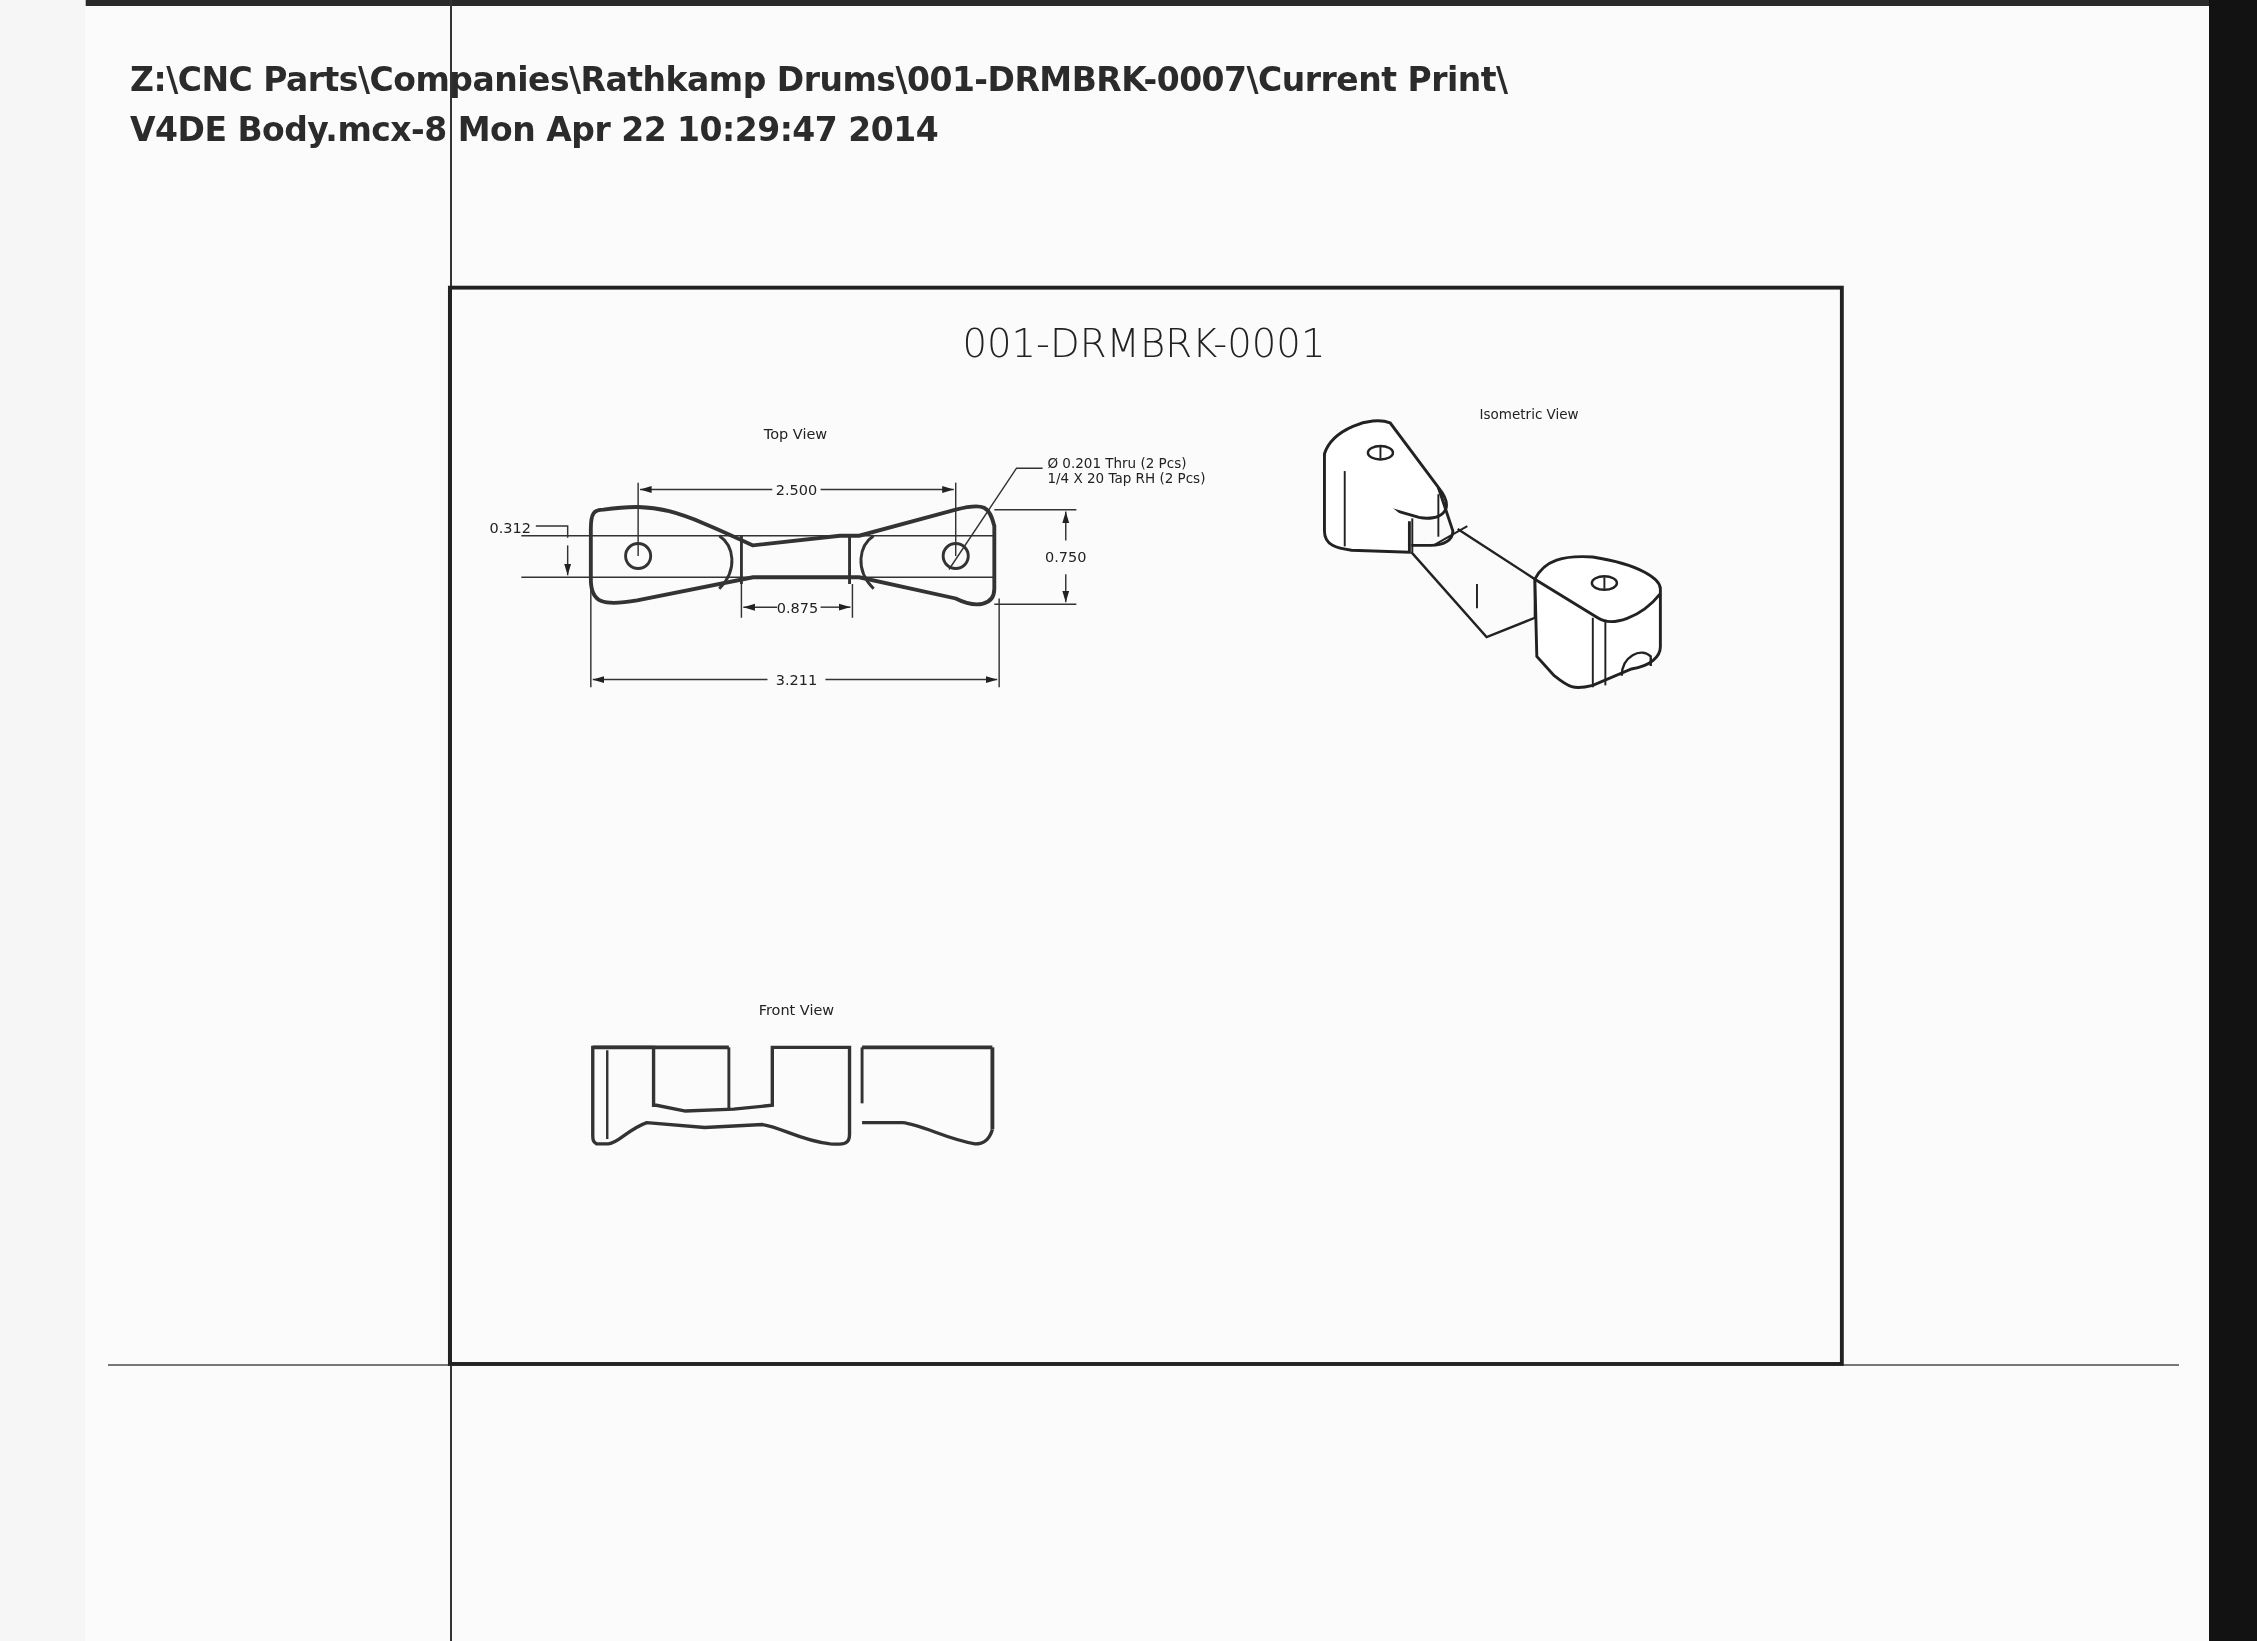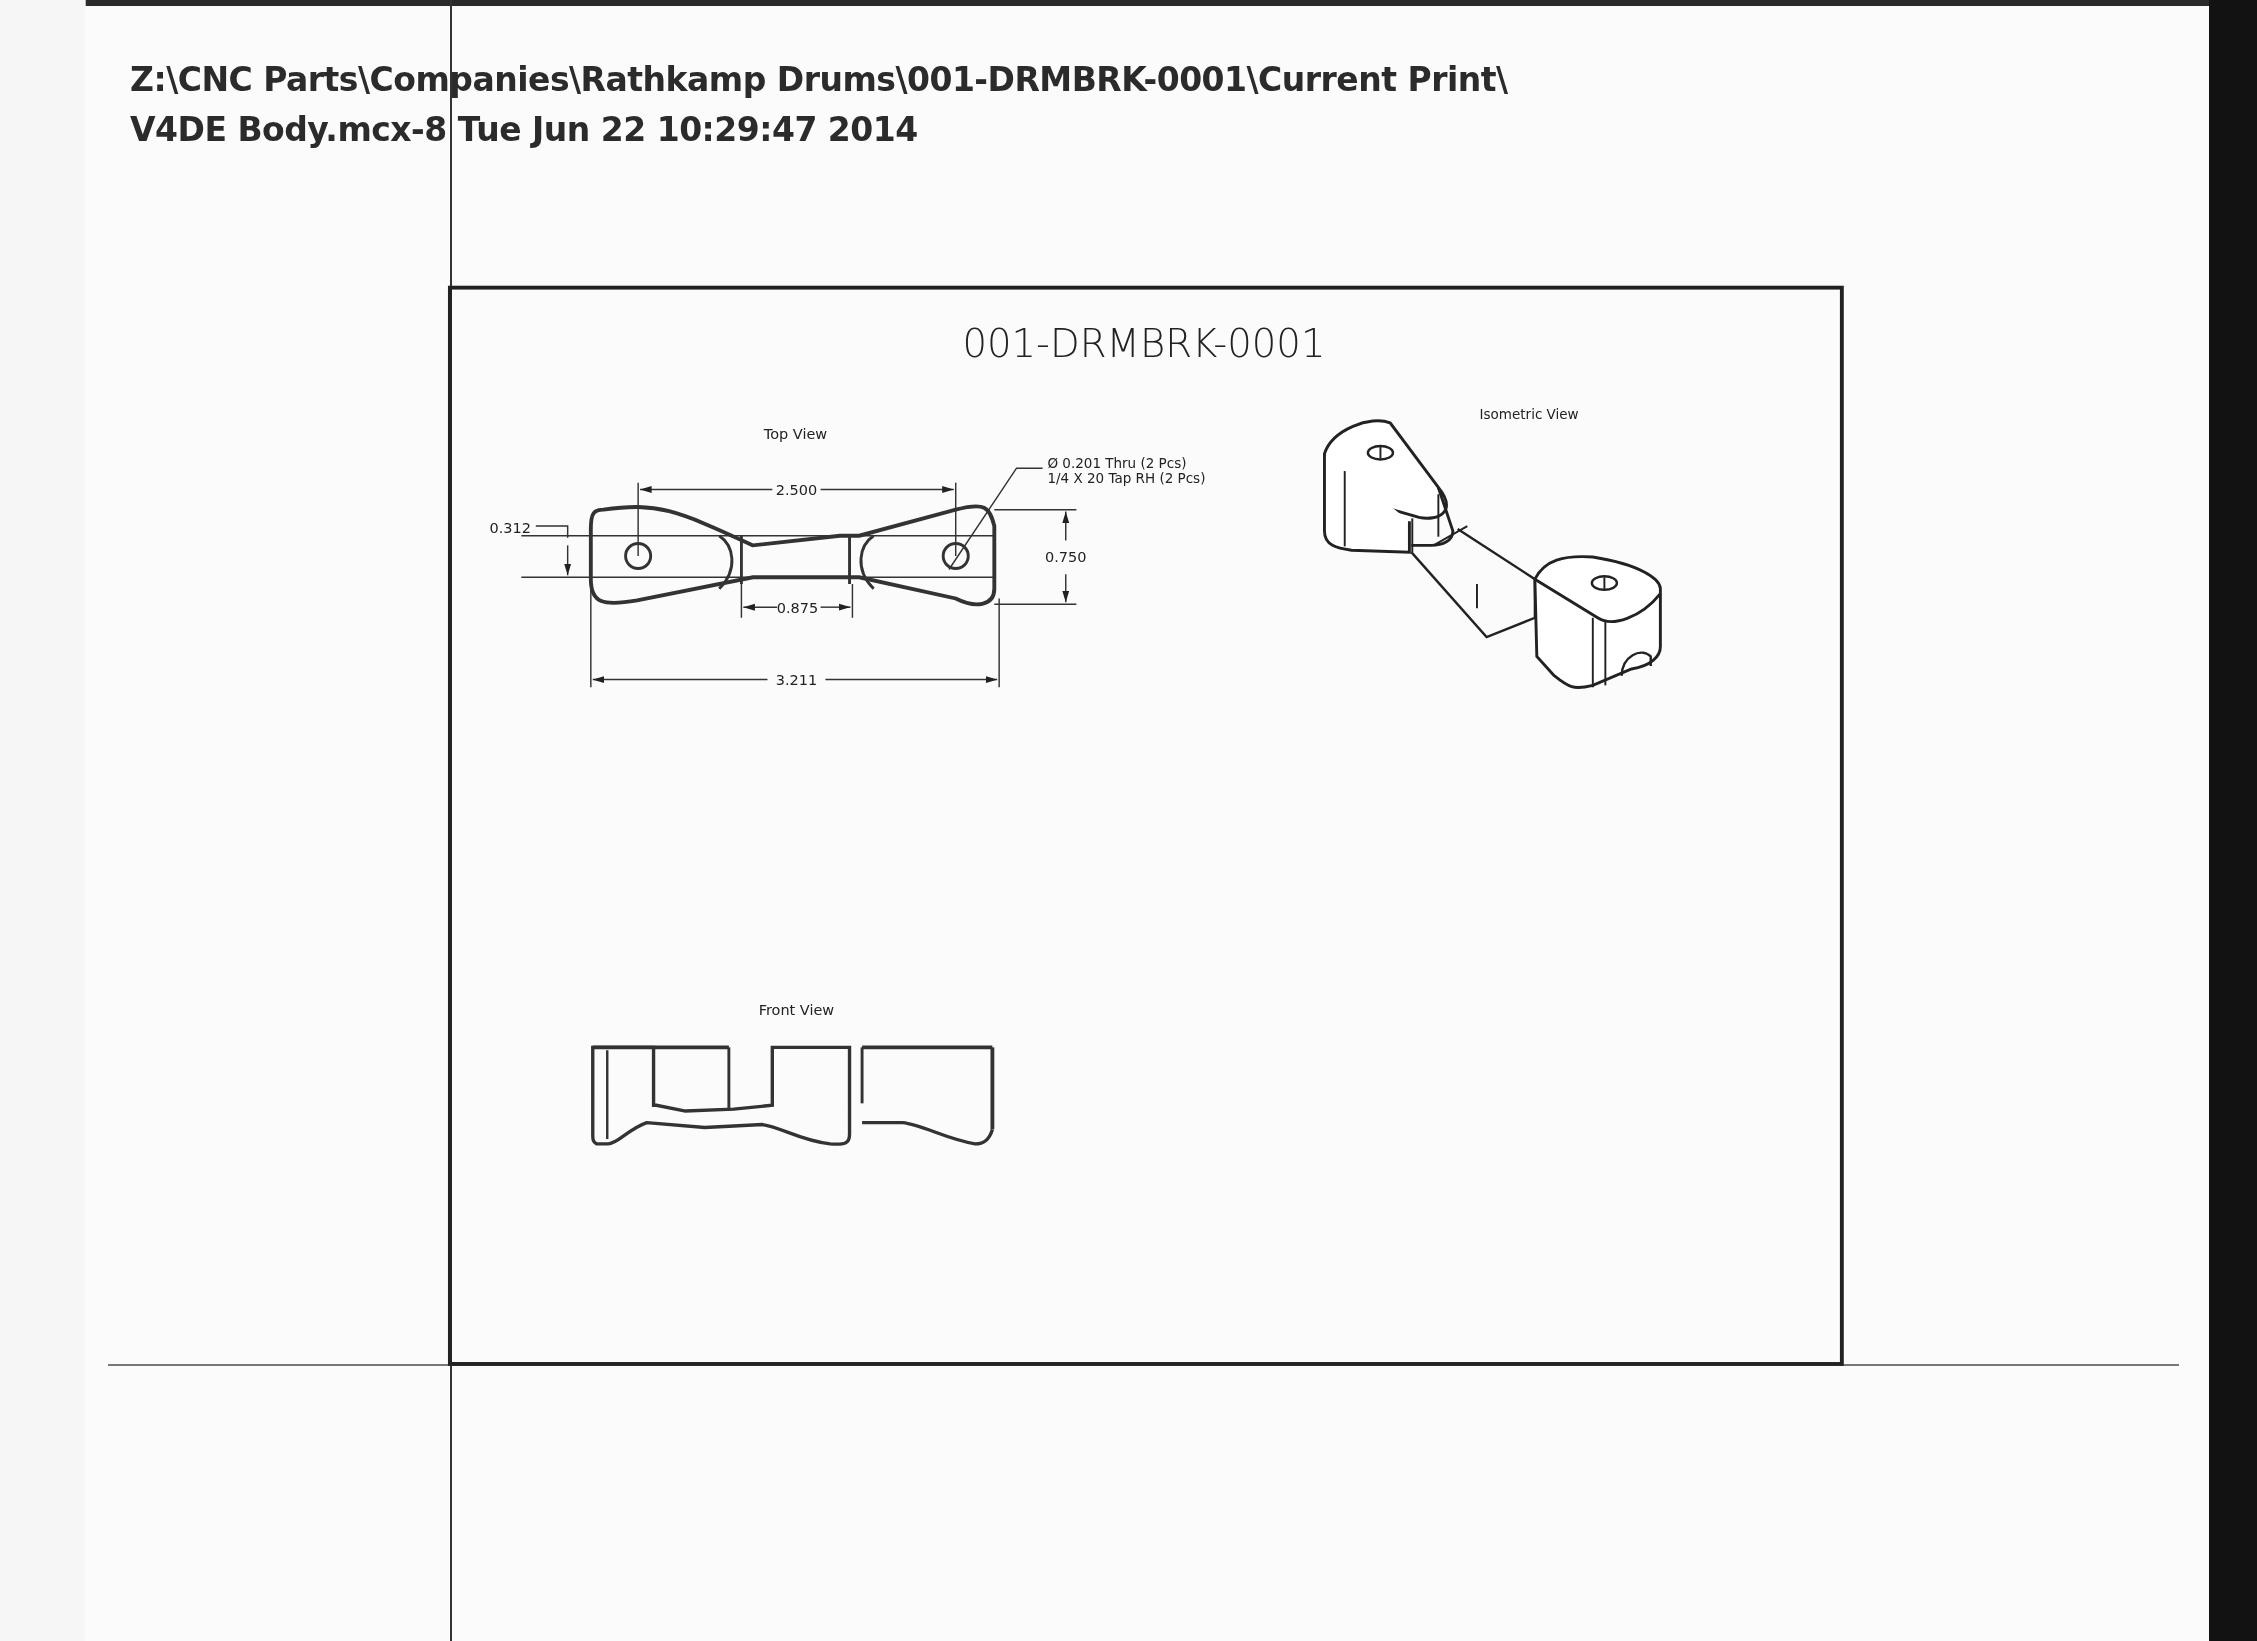--- a/index.html
+++ b/index.html
@@ -15,22 +15,22 @@
   .cad { font-family:"DejaVu Sans", sans-serif; fill:#222; }
 </style>
 </head>
 <body>
 
 <div class="scan-top"></div>
 <div class="scan-left"></div>
 <div class="page"></div>
 <div class="scan-right"></div>
 
-<div class="header-line" style="top:60px">Z:\CNC Parts\Companies\Rathkamp Drums\001-DRMBRK-0001\Current Print\</div>
-<div class="header-line" style="top:110px">V4DE Body.mcx-8 Tue Jun 22 10:29:47 2014</div>
+<div class="header-line" style="top:60px">Z:\CNC Parts\Companies\Rathkamp Drums\001-DRMBRK-0007\Current Print\</div>
+<div class="header-line" style="top:110px">V4DE Body.mcx-8 Mon Apr 22 10:29:47 2014</div>
 
 <div class="vguide"></div>
 <div class="hguide"></div>
 
 <svg width="2257" height="1641" viewBox="0 0 2338 1700">
   <defs>
     <marker id="arr" viewBox="0 0 10 10" refX="10" refY="5" markerWidth="8" markerHeight="8" orient="auto-start-reverse">
       <path d="M0,2 L10,5 L0,8 z" fill="#222"></path>
     </marker>
   </defs>

